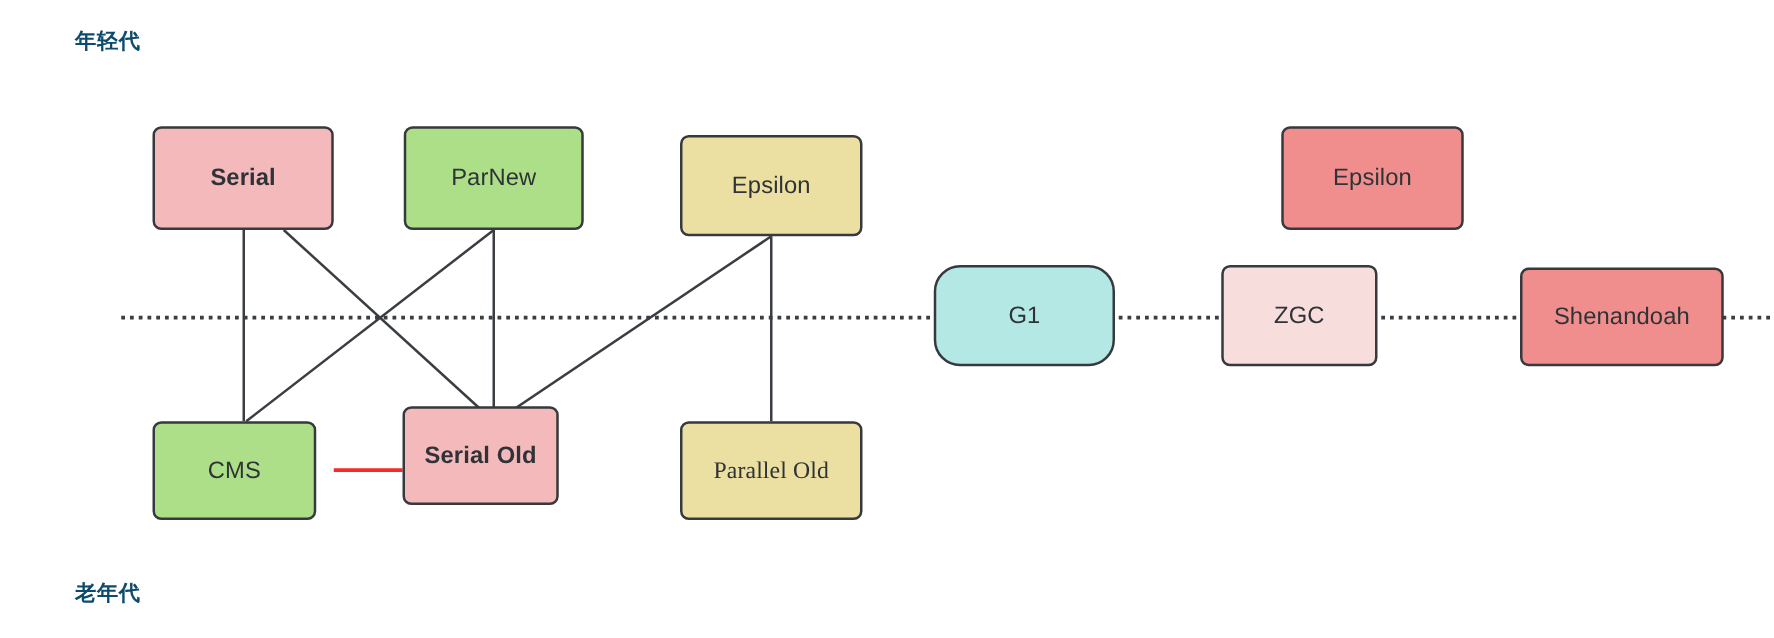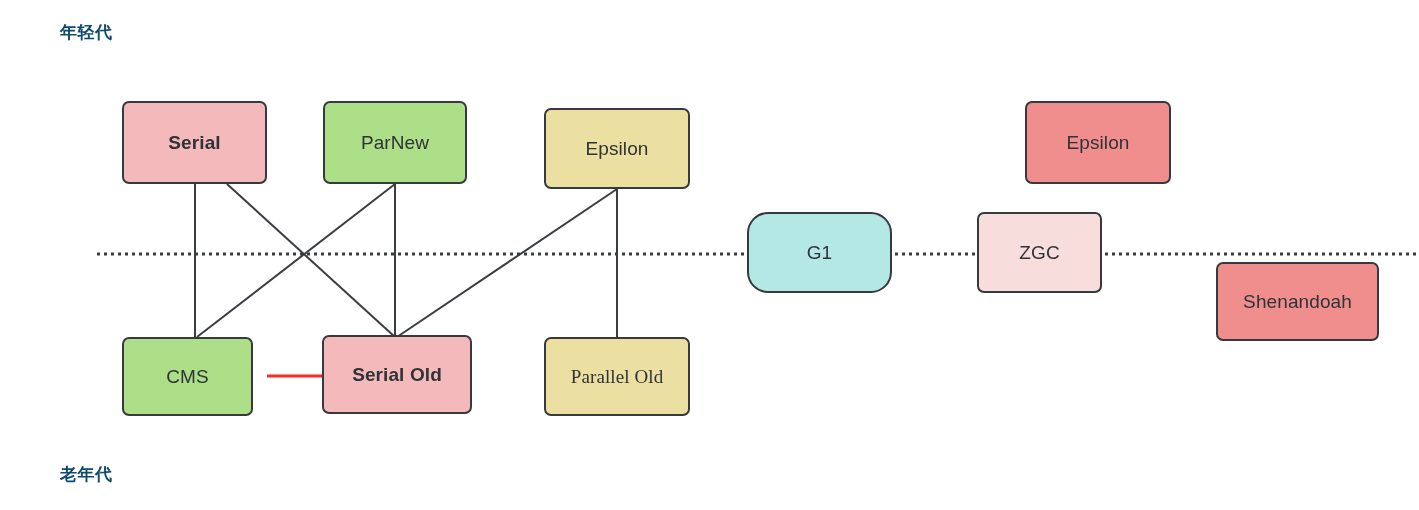--- a/index.html
+++ b/index.html
@@ -82,27 +82,27 @@
       </div>
       <div class="node" style="left: 977px; top: 101px; width: 146px; height: 83px; background: rgb(239, 142, 141); border-color: rgb(54, 57, 61); margin-left: 48px;">
         <span>Epsilon</span>
       </div>
       <div class="node" style="left: 747px; top: 212px; width: 145px; height: 81px; background: rgb(180, 232, 228); border-color: rgb(54, 57, 61); border-radius: 21px;">
         <span>G1</span>
       </div>
       <div class="node" style="left: 977px; top: 212px; width: 125px; height: 81px; background: rgb(248, 221, 221); border-color: rgb(54, 57, 61);">
         <span>ZGC</span>
       </div>
-      <div class="node" style="left: 1216px; top: 214px; width: 163px; height: 79px; background: rgb(239, 142, 141); border-color: rgb(54, 57, 61); margin-top: 48px;">
+      <div class="node" style="left: 1216px; top: 214px; width: 163px; height: 79px; background: rgb(239, 142, 141); border-color: rgb(54, 57, 61);">
         <span>Shenandoah</span>
       </div>
       <div class="node" style="left: 122px; top: 337px; width: 131px; height: 79px; background: rgb(172, 223, 135); border-color: rgb(54, 57, 61);">
         <span>CMS</span>
       </div>
-      <div class="node bold" style="left: 322px; top: 335px; width: 150px; height: 79px; background: rgb(244, 185, 187); border-color: rgb(54, 57, 61);">
+      <div class="node bold" style="left: 322px; top: 325px; width: 125px; height: 79px; background: rgb(244, 185, 187); border-color: rgb(54, 57, 61);">
         <span>Serial Old</span>
       </div>
       <div class="node" style="left: 544px; top: 337px; width: 146px; height: 79px; background: rgb(235, 224, 161); border-color: rgb(54, 57, 61); font-family: Liberation Serif, serif;">
         <span>Parallel Old</span>
       </div>
     </div>
 
   <div class="gen-label" id="label-young" style="left: 60px; top: 21px;">年轻代</div>
 
   <div class="gen-label" id="label-old" style="left: 60px; top: 463px; font-family: Liberation Mono, monospace;">老年代</div>

